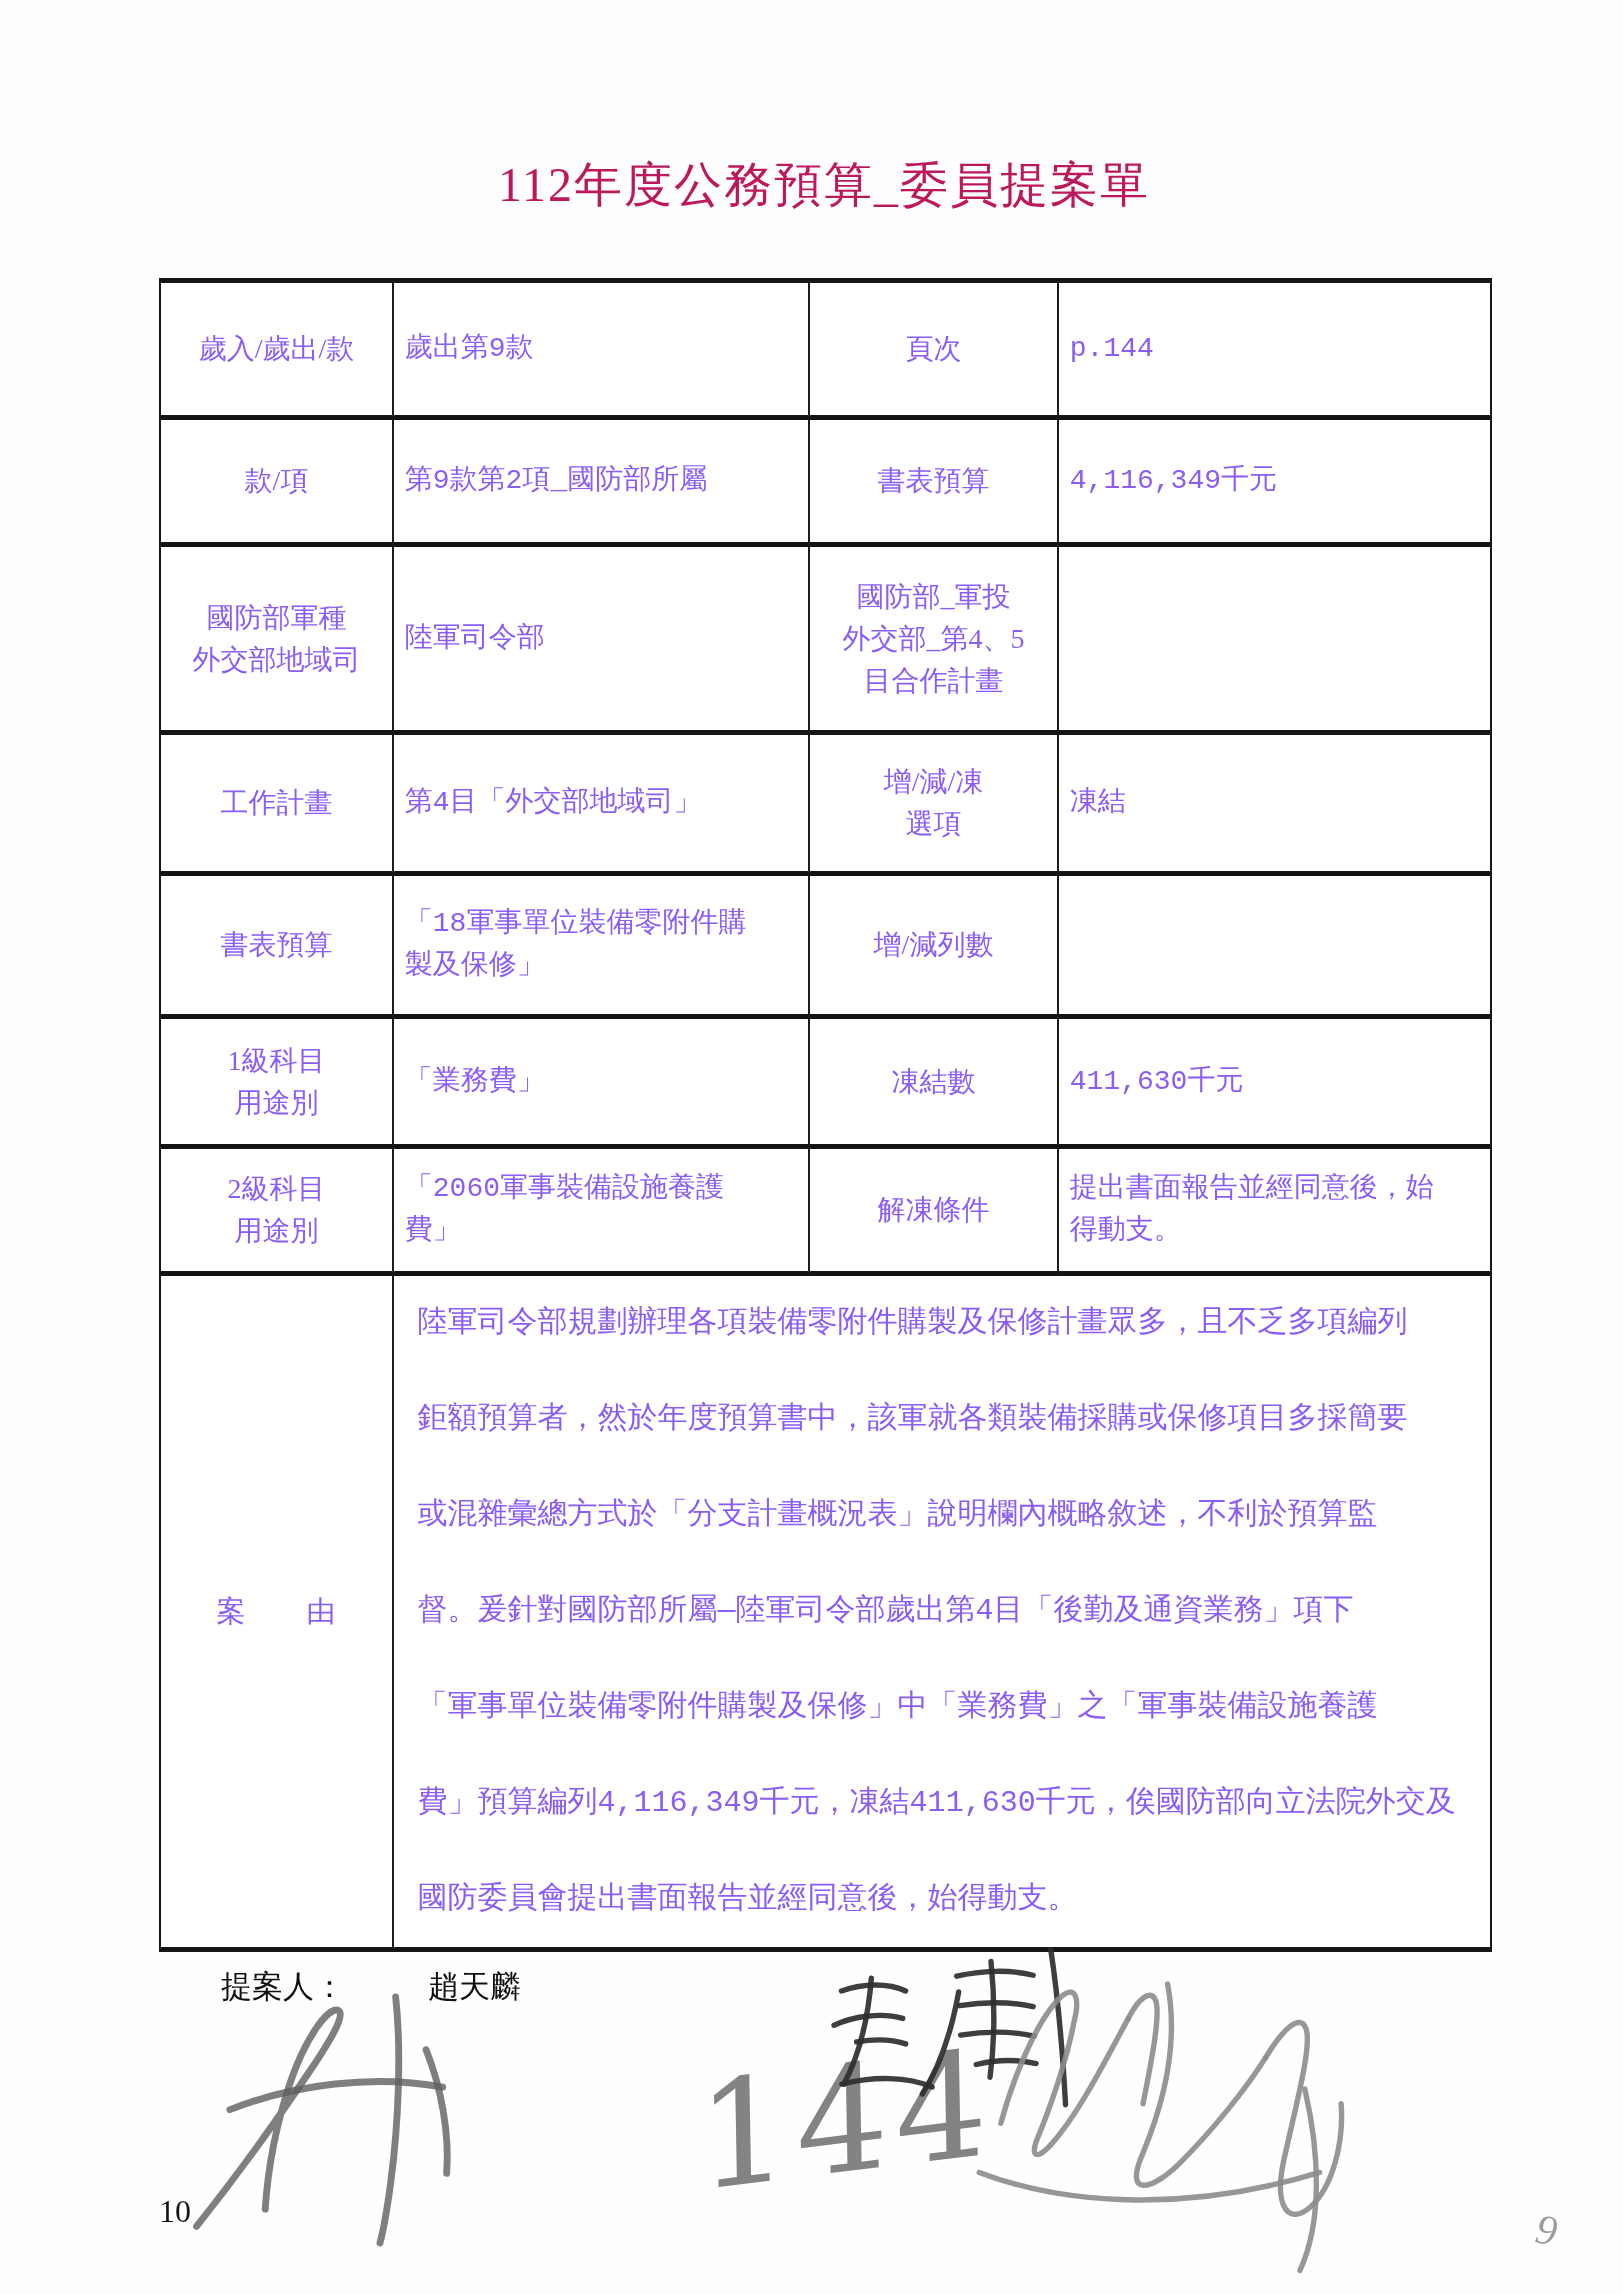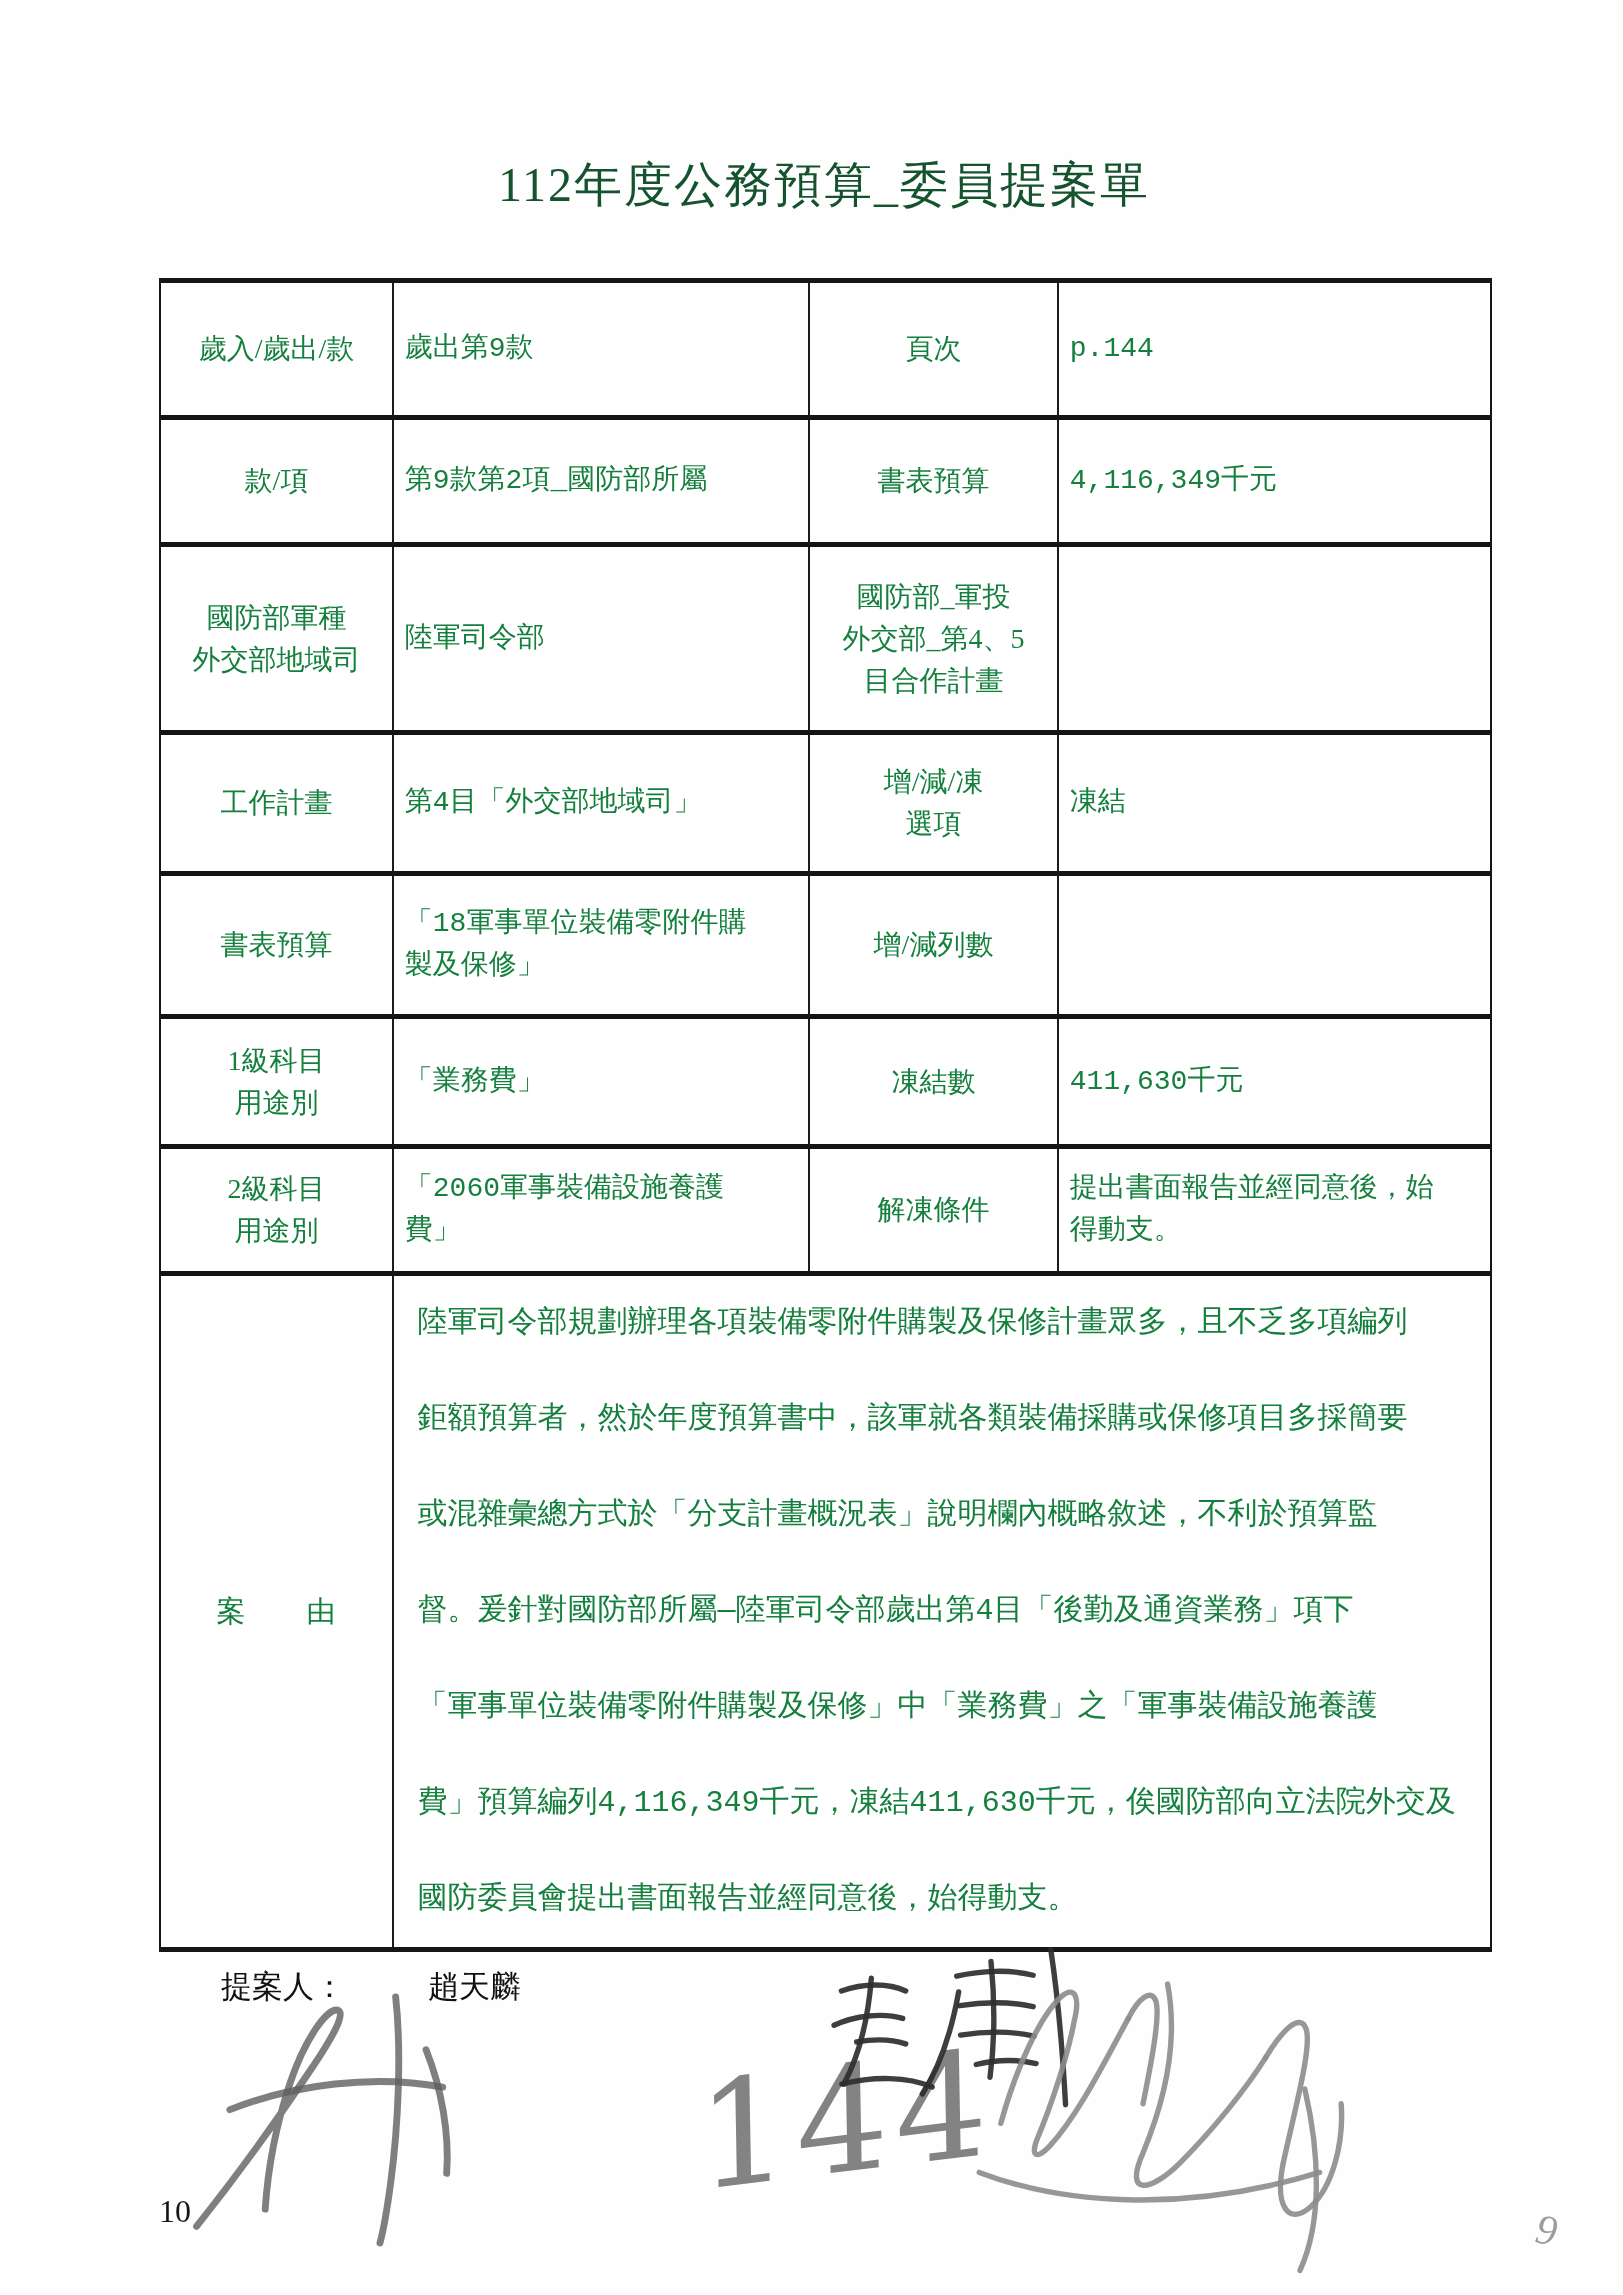--- a/index.html
+++ b/index.html
@@ -4,39 +4,39 @@
 <style>
   html,body { margin:0; padding:0; background:#ffffff; }
   #page {
     position:relative; width:1624px; height:2295px;
     background:#fefefe; color:#111;
     font-family:"Liberation Serif","DejaVu Serif",serif;
     overflow:hidden;
   }
   .title {
     position:absolute; left:159px; top:153px; width:1330px;
-    text-align:center; font-size:48px; letter-spacing:2px; color:#14532d;
+    text-align:center; font-size:48px; letter-spacing:2px; color:#be185d;
     white-space:nowrap;
   }
   .budget-table {
     position:absolute; left:159px; top:278px;
     display:grid;
     grid-template-columns:233px 416px 249px 431px;
     grid-template-rows:137px 127px 188px 141px 143px 130px 127px 671px;
     border:2.9px solid #161616; border-top-width:5.9px; border-bottom-width:5.9px;
     background:#fff;
   }
   .cell {
     box-sizing:border-box; display:flex; align-items:center;
     border-right:2.5px solid #1c1c1c; border-bottom:5.4px solid #141414;
     overflow:hidden;
   }
   .cell.c4 { border-right:none; }
   .cell.lastrow { border-bottom:none; }
-  .cell span { white-space:pre-line; font-size:28px; line-height:1.5; color:#15803d; }
+  .cell span { white-space:pre-line; font-size:28px; line-height:1.5; color:#8b5cf6; }
   .lbl { justify-content:center; }
   .lbl span { text-align:center; }
   .val { padding-left:10.8px; padding-right:7.8px; justify-content:flex-start;font-family:Liberation Mono, monospace; }
   .case-label { grid-column:1; grid-row:8; }
   .case-cell { grid-column:2 / 5; grid-row:8; align-items:flex-end; }
   .case-cell span { font-size:30px; line-height:96px; padding:0 12.8px; text-align:left; }
   .case-label span { font-size:29px; letter-spacing:1px; }
 
   .proposer-label { position:absolute; left:221px; top:1966px; font-size:31px; }
   .proposer-name  { position:absolute; left:428px; top:1966px; font-size:31px; }

